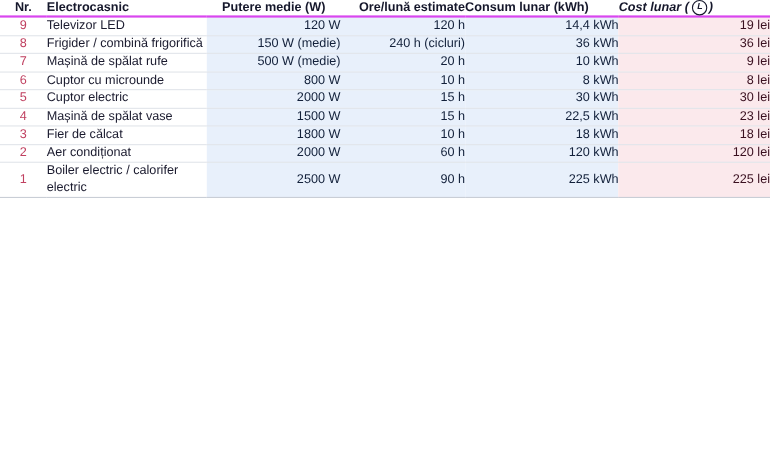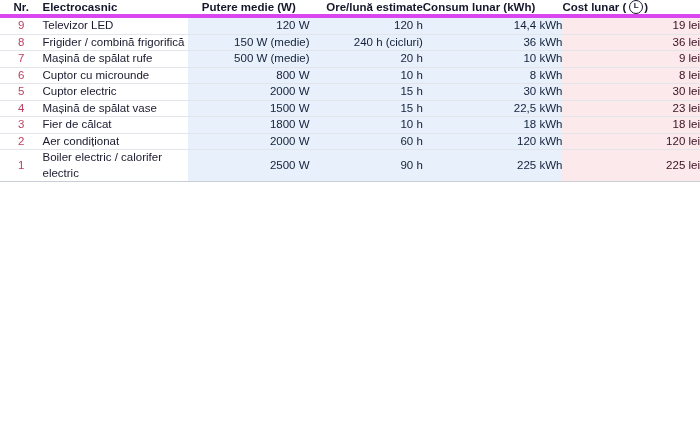--- a/index.html
+++ b/index.html
@@ -23,21 +23,21 @@
   table.appliance-table th,
   table.appliance-table td {
     vertical-align: middle;
     padding: 0;
   }
   thead th {
     font-weight: bold;
     font-size: 11.5px;
     color: #15172b;
     padding: 8px 10px 9px 10px;
-    border-bottom: 4px solid #d946ef;
+    border-bottom: 2px solid #d946ef;
     background: #ffffff;
     white-space: nowrap;
   }
   tbody td {
     padding: 9px 10px;
     border-bottom: 1px solid #e2e5ea;
     line-height: 1.35;
   }
   tbody tr:last-child td {
     border-bottom: 1px solid #c9ced6;
@@ -80,21 +80,21 @@
     content: "L";
     position: absolute;
     left: 0;
     right: 0;
     top: -1px;
     font-size: 8px;
     line-height: 12px;
     text-align: center;
     font-weight: bold;
   }
-  .hdr-cost-wrap { display: inline-flex; align-items: center; gap: 1px; }
+  .hdr-cost-wrap { display: inline-flex; align-items: center; gap: 1px; font-style: italic; }
 </style>
 </head>
 <body>
 
 <table class="appliance-table">
   <thead>
     <tr>
       <th class="col-nr">Nr.</th>
       <th class="col-name">Electrocasnic</th>
       <th class="col-power">Putere medie (W)</th>

